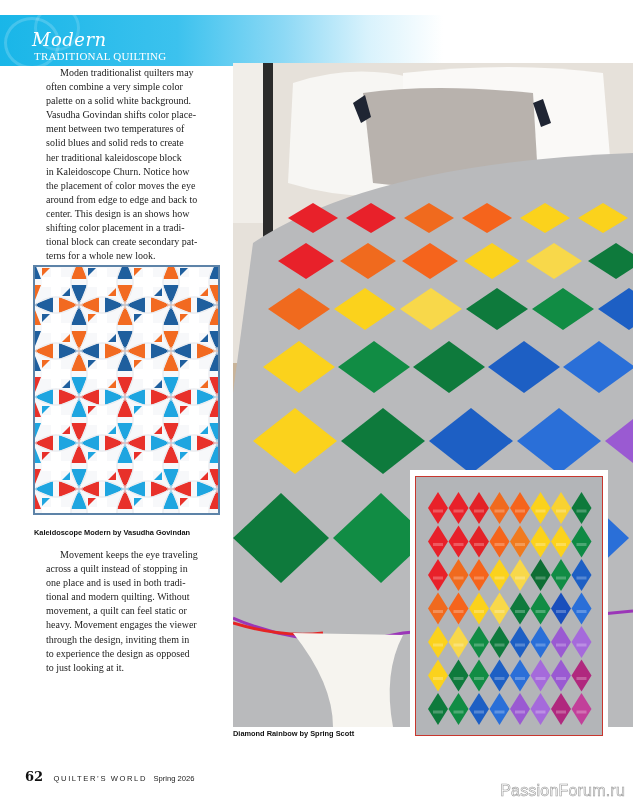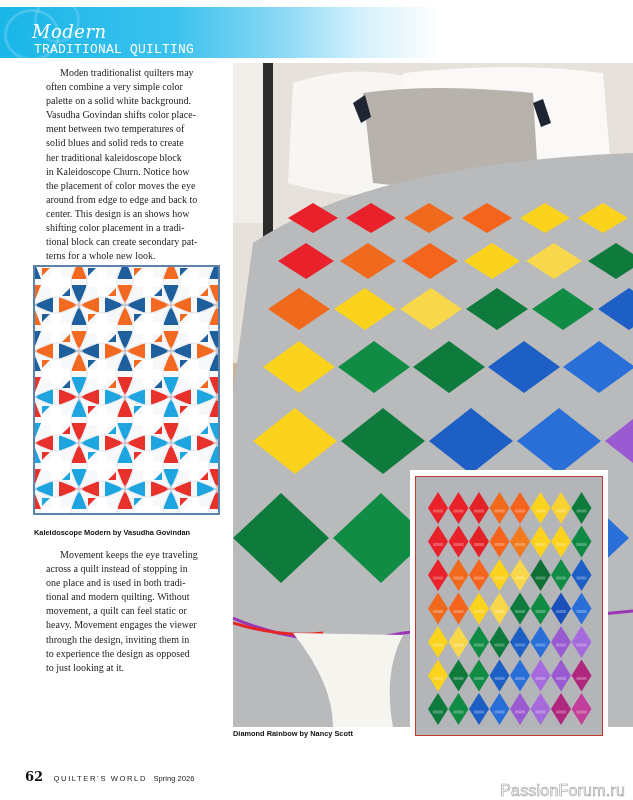--- a/index.html
+++ b/index.html
@@ -1,26 +1,26 @@
 <!DOCTYPE html>
 <html><head>
 <meta charset="utf-8">
 <style>
   html, body { margin:0; padding:0; }
   body { width:633px; height:800px; background:#ffffff; position:relative; overflow:hidden; font-family:"DejaVu Serif", serif; }
-  .header { position:absolute; left:0; top:7px; width:633px; height:51px;
+  .header { position:absolute; left:0; top:15px; width:633px; height:51px;
     background:linear-gradient(90deg,#19b6e8 0%,#3cc2ee 28%,#8ed9f5 45%,#d8f2fc 58%,#ffffff 70%);text-align:center; }
   .header .swirl { position:absolute; left:4px; top:2px; width:50px; height:46px; border-radius:50%;
     border:3px solid rgba(255,255,255,0.18); }
   .header .swirl2 { position:absolute; left:34px; top:-10px; width:40px; height:40px; border-radius:50%;
     border:3px solid rgba(255,255,255,0.15); }
   .header .script { position:absolute; left:32px; top:14px; color:#fff; font-family:"DejaVu Serif", serif;
     font-style:italic; font-size:18px; letter-spacing:0.5px; }
-  .header .sub { position:absolute; left:34px; top:35px; color:#fff; font-family:Liberation Mono, monospace;
-    font-size:13px; letter-spacing:0.2px; }
+  .header .sub { position:absolute; left:34px; top:35px; color:#fff; font-family:Liberation Serif, serif;
+    font-size:11px; letter-spacing:0.2px; }
   .col { position:absolute; left:46px; width:180px; font-family:"Liberation Serif", serif; font-size:10px;
     line-height:14.1px; color:#222; }
   .col p { margin:0; text-indent:14px; }
   .p1 { top:66px; }
   .p2 { top:548px; }
   .caption { position:absolute; font-family:"Liberation Sans", sans-serif; font-weight:bold; font-size:7.4px; color:#111; }
   .cap1 { left:34px; top:528px; }
   .cap2 { left:233px; top:729px; }
   .kq { position:absolute; left:33px; top:265px; width:187px; height:250px; background:#f7f8fa;
     border:2px solid #5d83a8; box-sizing:border-box; overflow:hidden; }
@@ -467,21 +467,21 @@
         <line x1="99" x2="109" y1="235" y2="235" stroke="rgba(255,255,255,0.25)" stroke-width="3"></line>
         <polygon points="124.5,216 134.5,232 124.5,248 114.5,232" fill="#a56adb"></polygon>
         <line x1="119.5" x2="129.5" y1="235" y2="235" stroke="rgba(255,255,255,0.25)" stroke-width="3"></line>
         <polygon points="145,216 155,232 145,248 135,232" fill="#b0287e"></polygon>
         <line x1="140" x2="150" y1="235" y2="235" stroke="rgba(255,255,255,0.25)" stroke-width="3"></line>
         <polygon points="165.5,216 175.5,232 165.5,248 155.5,232" fill="#c2409a"></polygon>
         <line x1="160.5" x2="170.5" y1="235" y2="235" stroke="rgba(255,255,255,0.25)" stroke-width="3"></line>
       </svg>
   </div>
 </div>
-<div class="caption cap2">Diamond Rainbow by Nancy Scott</div>
+<div class="caption cap2">Diamond Rainbow by Spring Scott</div>
 
 <div class="footer">
   <span class="num">62</span>
   <span class="mag">QUILTER’S WORLD</span>
   <span class="issue">Spring 2026</span>
 </div>
 
 <div class="watermark">PassionForum.ru</div>
 
 </body></html>

